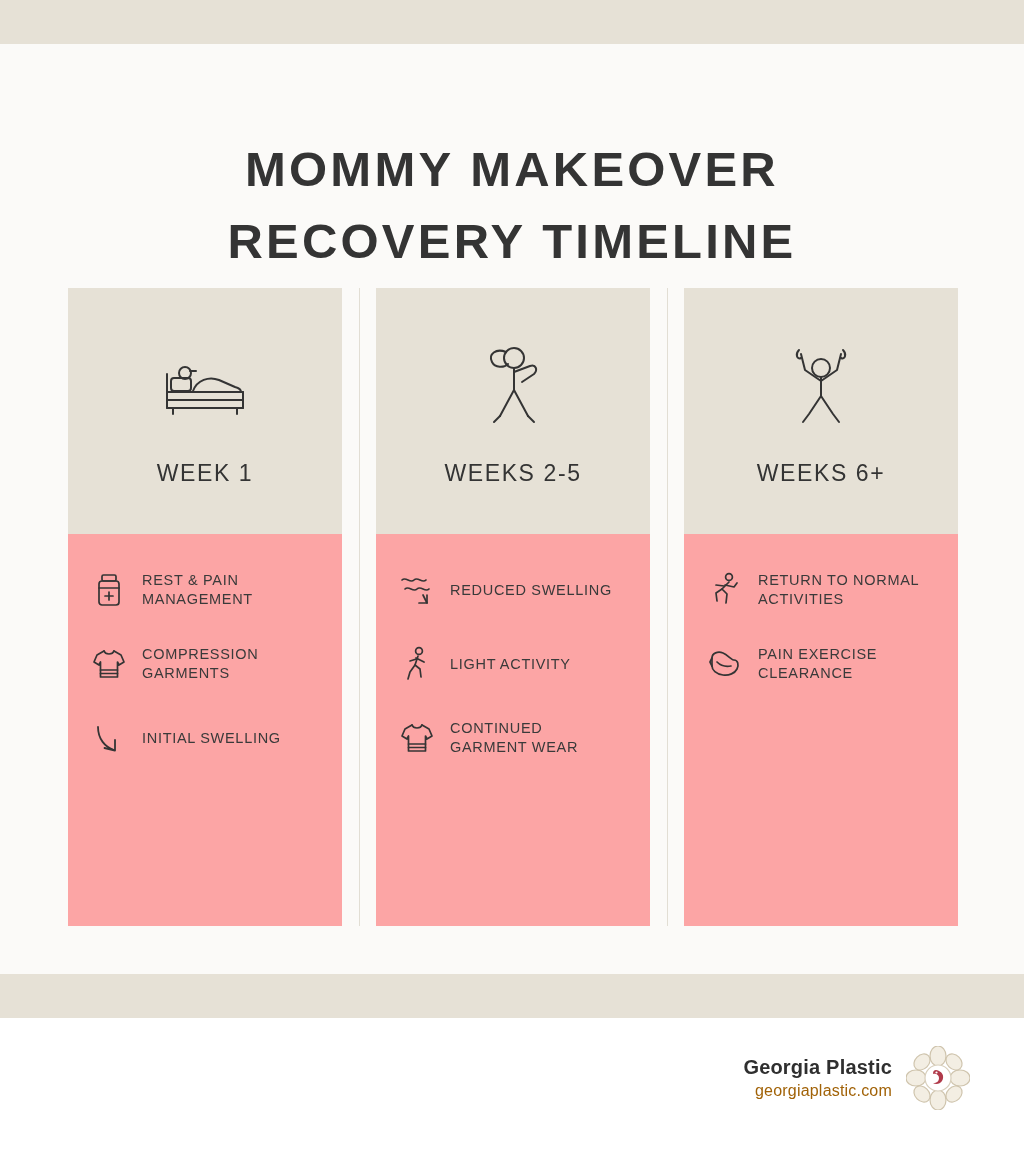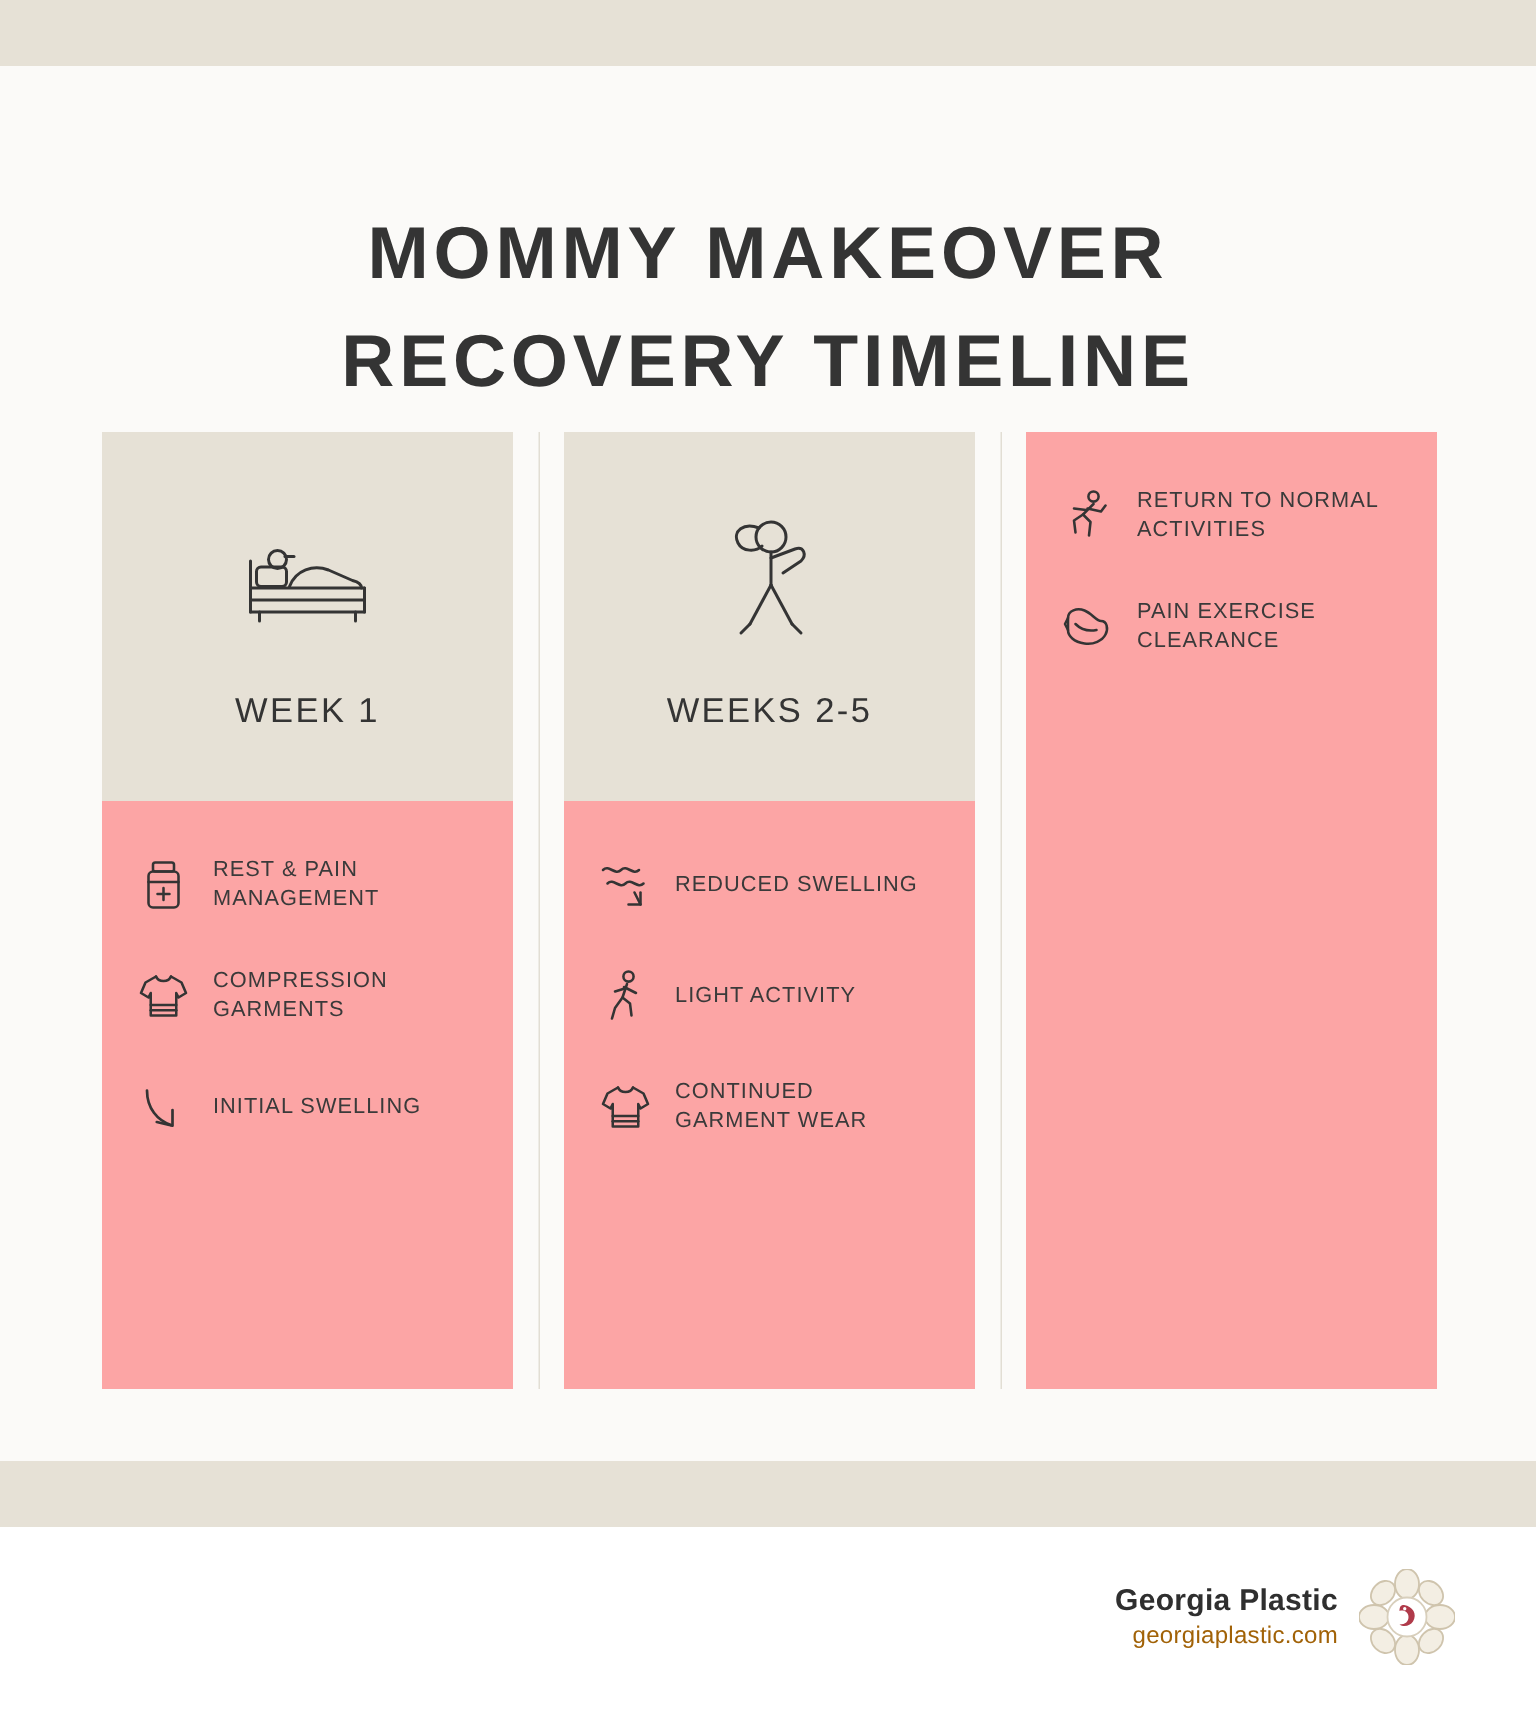--- a/index.html
+++ b/index.html
@@ -282,20 +282,35 @@
           </span>
           <span class="item-label">CONTINUED
 GARMENT WEAR</span>
         </div>
       </div>
     </div>
 
     <div class="divider"></div>
 
     <div class="card">
+      <div class="card-head">
+        <div class="card-icon">
+          <svg width="80" height="88" viewBox="0 0 80 88" fill="none" stroke="#343434" stroke-width="2" stroke-linecap="round" stroke-linejoin="round">
+            <circle cx="40" cy="26" r="9"></circle>
+            <path d="M40 35 L40 54"></path>
+            <path d="M40 39 L24 28 L20 12"></path>
+            <path d="M40 39 L56 28 L60 12"></path>
+            <path d="M40 54 L28 72 L22 80"></path>
+            <path d="M40 54 L52 72 L58 80"></path>
+            <path d="M18 8 C14 12 16 18 20 16"></path>
+            <path d="M62 8 C66 12 64 18 60 16"></path>
+          </svg>
+        </div>
+        <div class="card-title">WEEKS 6+</div>
+      </div>
       <div class="card-body">
         <div class="item">
           <span class="item-icon">
             <svg width="30" height="36" viewBox="0 0 30 36" fill="none" stroke="#343434" stroke-width="1.7" stroke-linecap="round" stroke-linejoin="round">
               <circle cx="19" cy="5" r="3.4"></circle>
               <path d="M19 10 L12 17 L17 22 L16 31"></path>
               <path d="M12 17 L6 21 L7 29"></path>
               <path d="M15 13 L24 15 L27 11"></path>
               <path d="M14 14 L6 13"></path>
             </svg>

